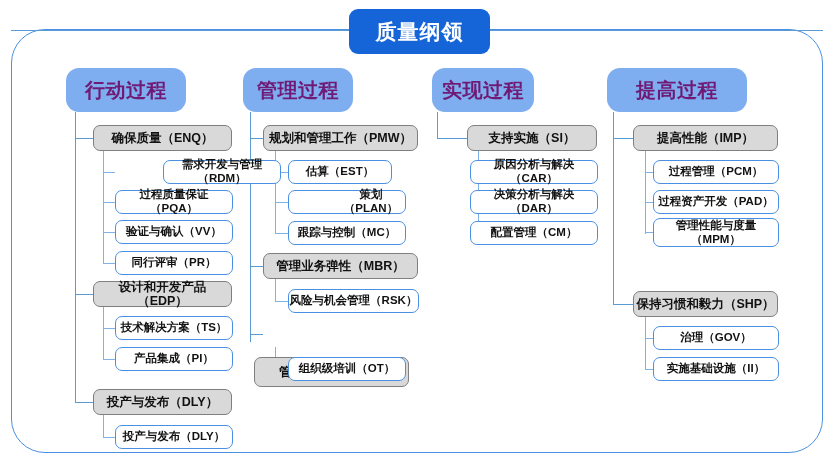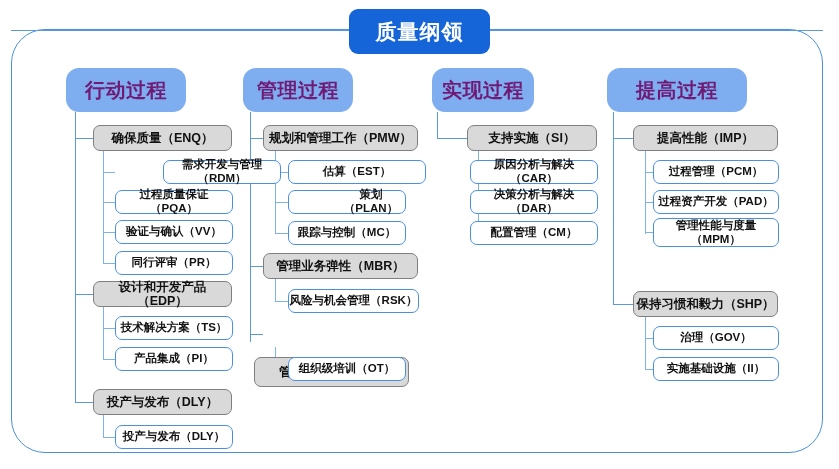--- a/index.html
+++ b/index.html
@@ -192,21 +192,21 @@
     <span>管理过程</span>
   </div>
   <div class="vline" style="left:250px; top:112px; height:230px;"></div>
 
   <div class="hline" style="left:250px; top:138px; width:13px;"></div>
   <div class="lv2" style="left:263px; top:125px; width:155px; height:26px;">
     <span>规划和管理工作（PMW）</span>
   </div>
   <div class="vline-thin" style="left:275px; top:151px; height:83px;"></div>
   <div class="hline-thin" style="left:275px; top:172px; width:13px;"></div>
-  <div class="lv3" style="left:288px; top:160px; width:138px; height:24px;">
+  <div class="lv3" style="left:288px; top:160px; width:104px; height:24px;">
     <span>估算（EST）</span>
   </div>
   <div class="hline-thin" style="left:275px; top:202px; width:13px;"></div>
   <div class="lv3" style="left:288px; top:190px; width:118px; height:24px;padding-left:48px;">
     <span>策划（PLAN）</span>
   </div>
   <div class="hline-thin" style="left:275px; top:233px; width:13px;"></div>
   <div class="lv3" style="left:288px; top:221px; width:118px; height:24px;">
     <span>跟踪与控制（MC）</span>
   </div>

